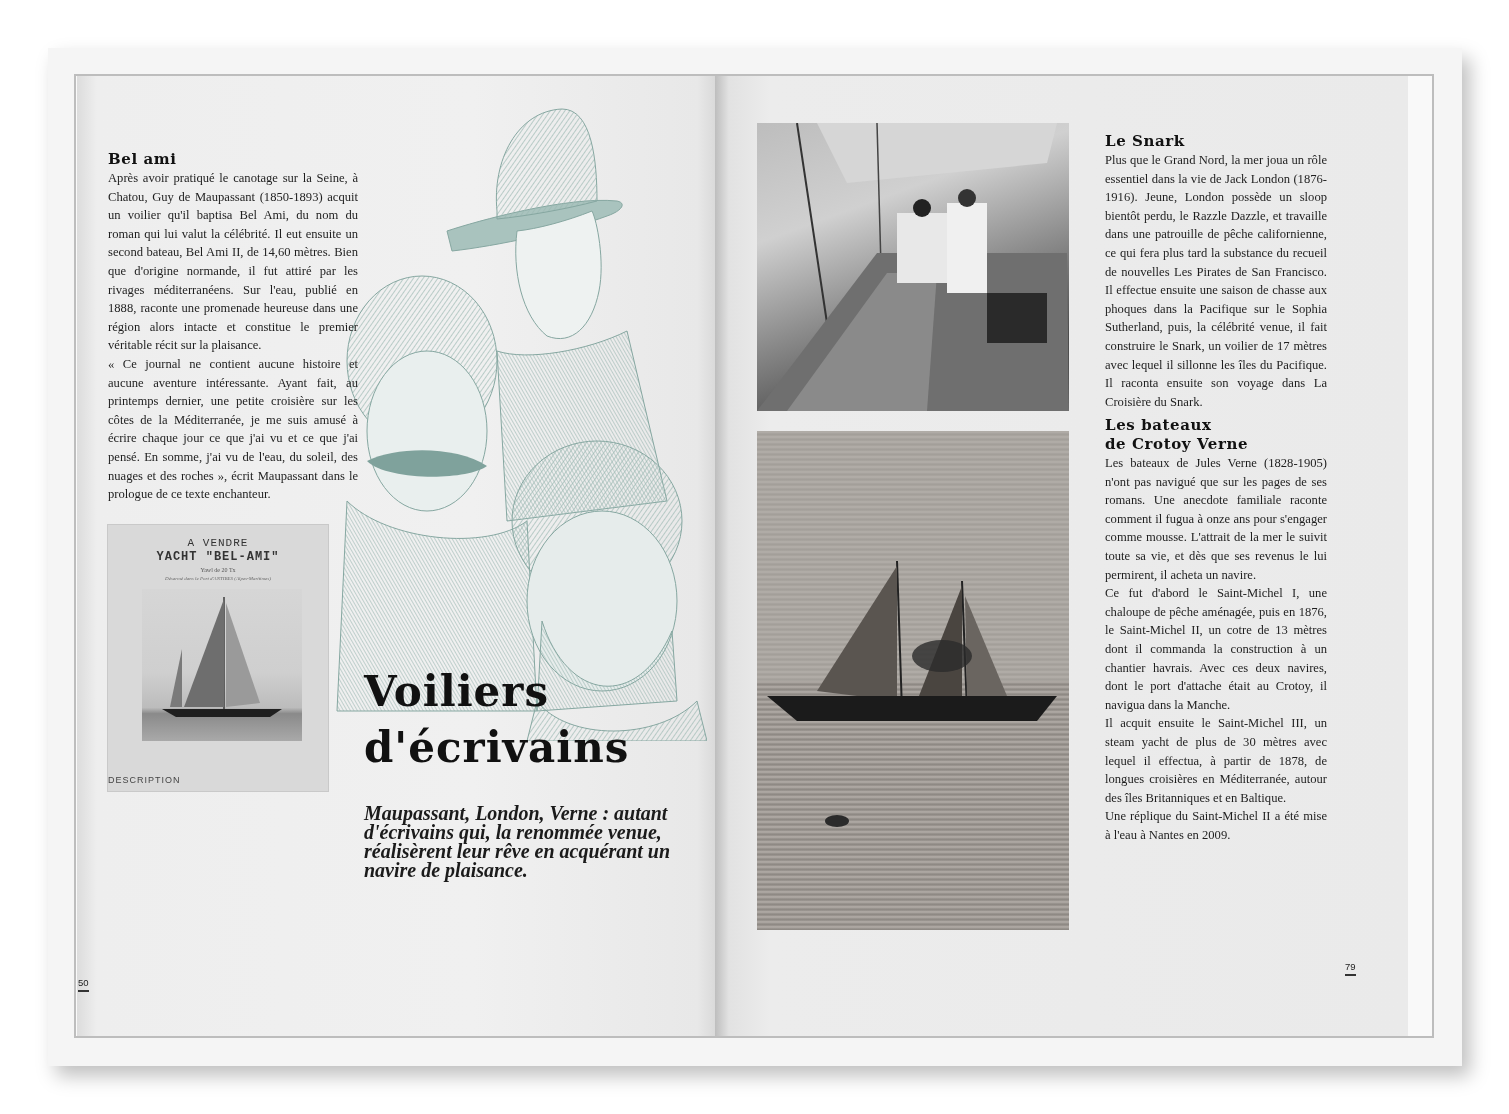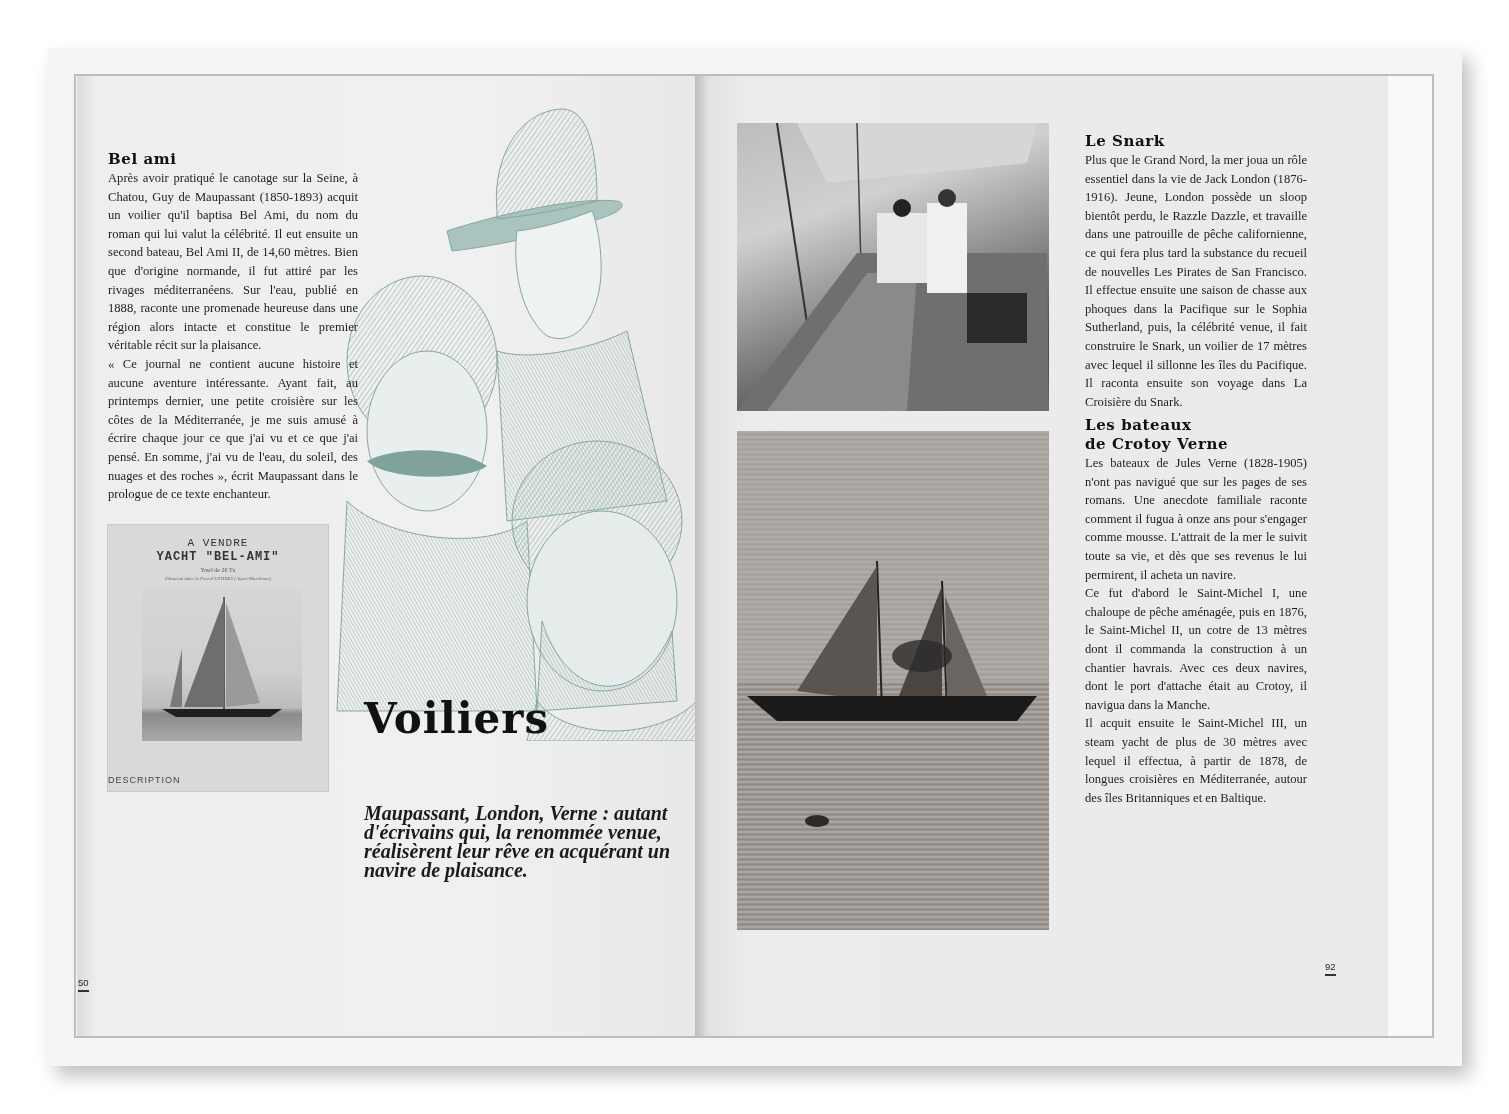--- a/index.html
+++ b/index.html
@@ -6,21 +6,21 @@
     html, body { width: 1509px; height: 1114px; background: #ffffff; overflow: hidden; }
     body { position: relative; font-family: "Liberation Serif", serif; }
     .frame { position: absolute; left: 48px; top: 48px; width: 1414px; height: 1018px;
       background: #f5f5f5; box-shadow: 8px 10px 18px rgba(0,0,0,0.25); }
     .mat { position: absolute; left: 74px; top: 74px; width: 1360px; height: 964px;
       background: #f9f9f9; border: 2px solid #bdbdbd; }
 
     .page { position: absolute; top: 76px; height: 960px; overflow: hidden; }
     .page-left { left: 77px; width: 660px;
       background: linear-gradient(90deg, #dcdcdc 0%, #eeeeee 3%, #f0f0f0 60%, #e8e8e8 94%, #c8c8c8 100%); }
-    .page-right { left: 695px; width: 693px;
+    .page-right { left: 715px; width: 693px;
       background: linear-gradient(90deg, #bdbdbd 0%, #e2e2e2 2%, #ececec 8%, #eaeaea 100%); }
     .spine { position: absolute; left: 735px; top: 76px; width: 5px; height: 960px;
       background: linear-gradient(90deg, #9a9a9a, #5e5e5e, #9a9a9a); }
 
     h2.section { font-family: "DejaVu Serif", serif; font-weight: 900; font-size: 15px;
       letter-spacing: 0.6px; color: #111; line-height: 19px; }
     .body-text { font-family: "Liberation Serif", serif; font-size: 12.6px; line-height: 18.6px;
       color: #1e1e1e; }
     .body-text p { margin: 0; }
 
@@ -39,21 +39,21 @@
     .poster .p-l3 { position: absolute; top: 42px; width: 100%; text-align: center; font-size: 6px; color: #555; }
     .poster .p-l4 { position: absolute; top: 51px; width: 100%; text-align: center; font-size: 5px; font-style: italic; color: #666; }
     .poster .photo { position: absolute; left: 34px; top: 64px; width: 160px; height: 152px;
       background: linear-gradient(180deg, #d6d6d6 0%, #cfcfcf 55%, #bcbcbc 78%, #8a8a8a 82%, #a9a9a9 100%); }
     .poster .desc-title { position: absolute; top: 250px; width: 100%; text-align: left;
       font-family: "Liberation Sans", sans-serif; font-size: 9px; letter-spacing: 1px; color: #444; }
     .poster .fine { position: absolute; left: 10px; width: 200px; height: 2px; background: #a8a8a8; }
     .poster .agent { position: absolute; top: 324px; right: 12px; font-size: 6px; font-weight: bold; color: #444; text-align: right; }
     .poster .bottom { position: absolute; top: 348px; width: 100%; text-align: center; font-size: 5.5px; font-weight: bold; color: #444; }
 
-    .big-title { position: absolute; left: 287px; top: 615px; font-family: "DejaVu Serif", serif;
+    .big-title { position: absolute; left: 287px; top: 588px; font-family: "DejaVu Serif", serif;
       font-weight: 900; font-size: 42px; line-height: 56px; color: #111; letter-spacing: 1px; }
     .subtitle { position: absolute; left: 287px; top: 728px; width: 310px; font-family: "Liberation Serif", serif;
       font-style: italic; font-weight: bold; font-size: 20px; line-height: 19px; color: #1b1b1b; }
 
     .folio { position: absolute; font-family: "Liberation Sans", sans-serif; font-size: 9.5px; color: #222; }
     .folio::after { content: ""; display: block; width: 11px; height: 2px; background: #333; margin-top: 2px; }
     .folio-left { left: 1px; top: 901px; }
     .folio-right { left: 630px; top: 885px; }
 
     
@@ -126,20 +126,21 @@
     <div class="fine" style="top:268px"></div>
     <div class="fine" style="top:276px"></div>
     <div class="fine" style="top:286px"></div>
     <div class="fine" style="top:296px"></div>
     <div class="agent">MM. CLERC &amp; Cie, Seuls Agents</div>
     <div class="bottom">S à M. LAVAREILLE, Administrateur Judiciaire à PARIS</div>
   </div>
 
   <div class="big-title">
     <div>Voiliers</div>
+    <div>d'écrivains</div>
   </div>
   <div class="subtitle">Maupassant, London, Verne : autant d'écrivains qui, la renommée venue, réalisèrent leur rêve en acquérant un navire de plaisance.</div>
 
   <div class="folio folio-left">50</div>
 </div>
 
 <div class="spine"></div>
 
 <div class="page page-right">
 
@@ -179,17 +180,18 @@
 
   <div class="verne-col">
     <h2 class="section">
       <div>Les bateaux</div>
       <div>de Crotoy Verne</div>
     </h2>
     <div class="body-text">
       <p>Les bateaux de Jules Verne (1828-1905) n'ont pas navigué que sur les pages de ses romans. Une anecdote familiale raconte comment il fugua à onze ans pour s'engager comme mousse. L'attrait de la mer le suivit toute sa vie, et dès que ses revenus le lui permirent, il acheta un navire.</p>
       <p>Ce fut d'abord le Saint-Michel I, une chaloupe de pêche aménagée, puis en 1876, le Saint-Michel II, un cotre de 13 mètres dont il commanda la construction à un chantier havrais. Avec ces deux navires, dont le port d'attache était au Crotoy, il navigua dans la Manche.</p>
       <p>Il acquit ensuite le Saint-Michel III, un steam yacht de plus de 30 mètres avec lequel il effectua, à partir de 1878, de longues croisières en Méditerranée, autour des îles Britanniques et en Baltique.</p>
+      <p>Une réplique du Saint-Michel II a été mise à l'eau à Nantes en 2009.</p>
     </div>
   </div>
 
-  <div class="folio folio-right">92</div>
+  <div class="folio folio-right">79</div>
 </div>
 
 </body></html>

